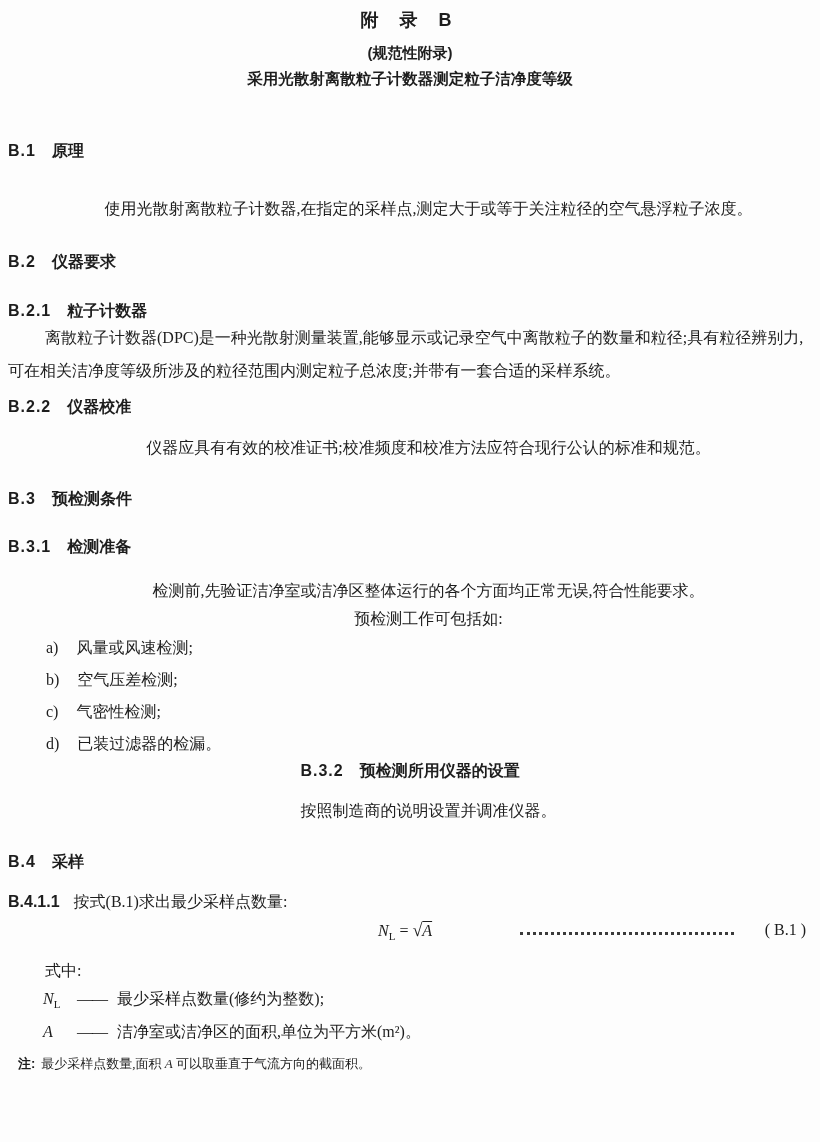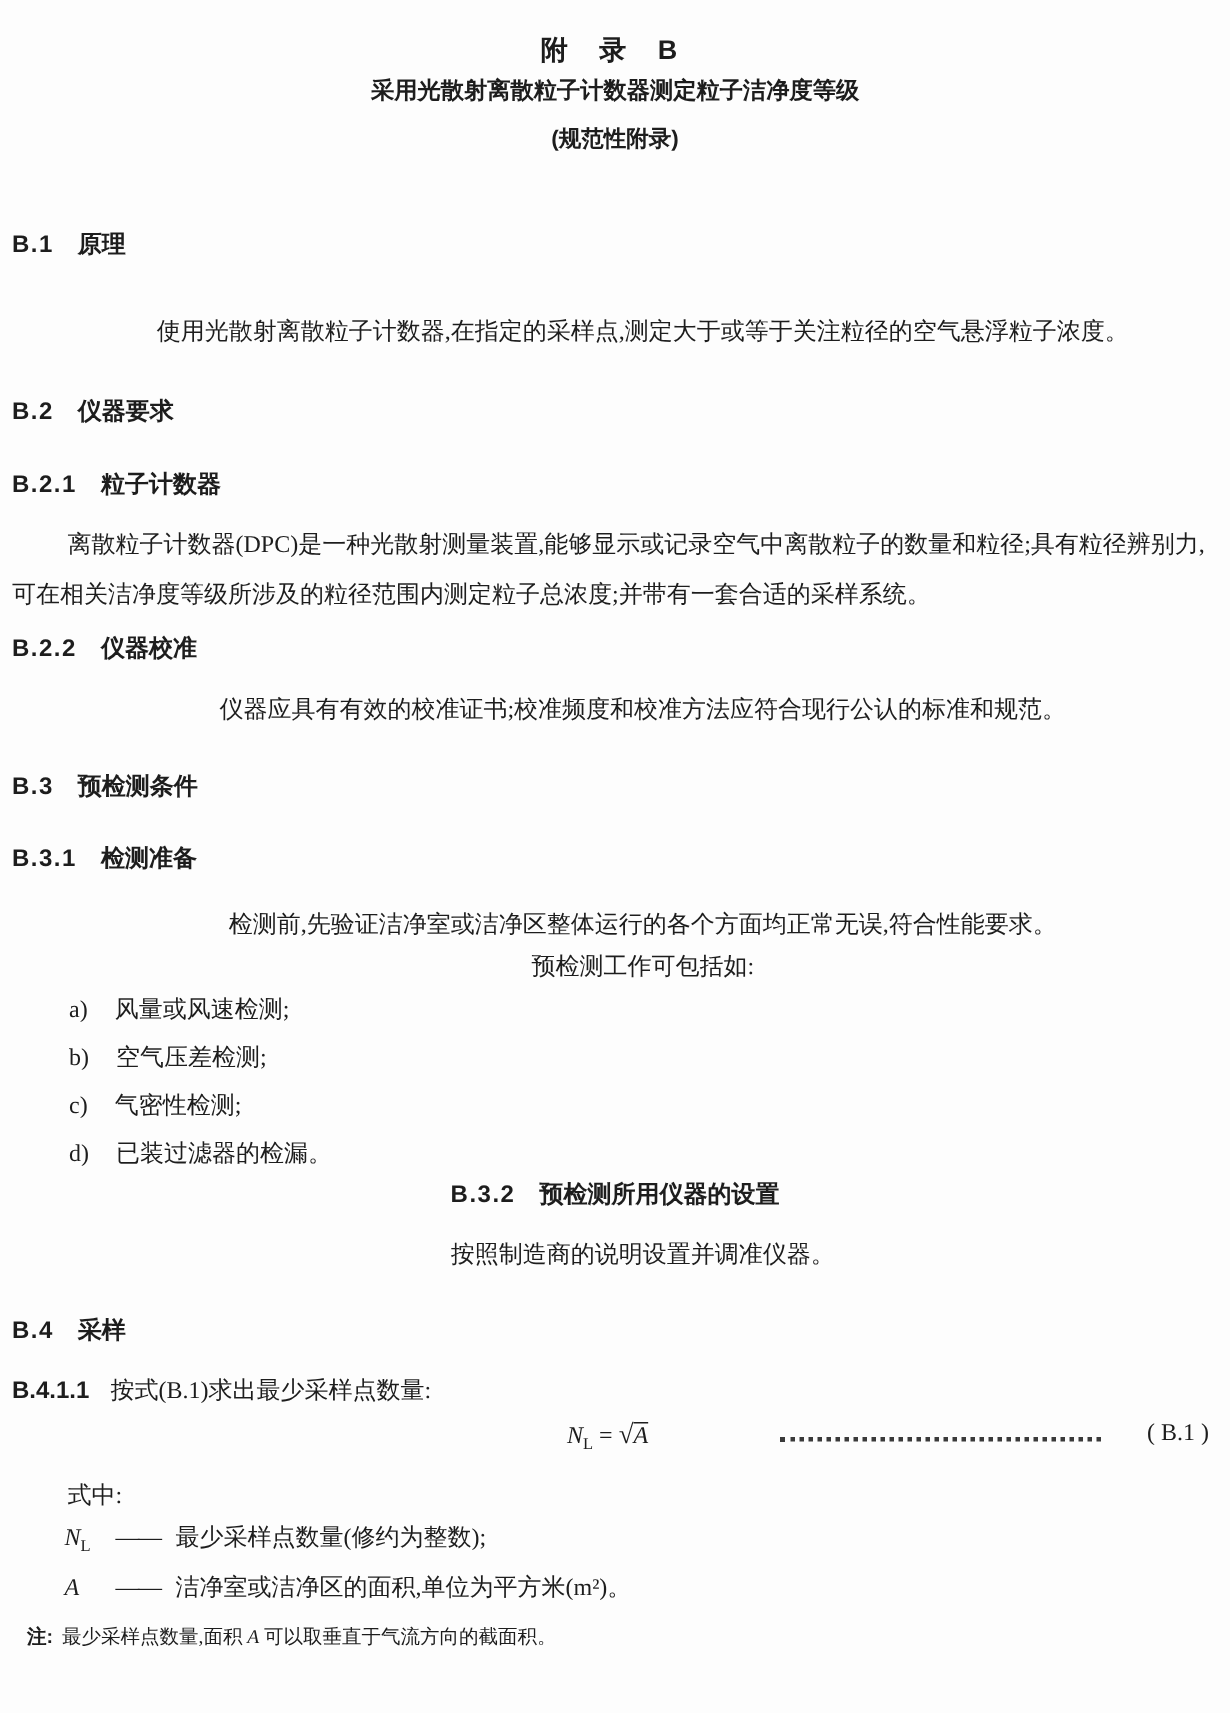--- a/index.html
+++ b/index.html
@@ -4,21 +4,21 @@
 <style>
   html, body { margin: 0; padding: 0; }
   body {
     width: 820px; height: 1142px;
     background: #fdfdfd;
     color: #1d1d1d;
     font-family: "Liberation Serif", "DejaVu Serif", serif;
     font-size: 16px;
     overflow: hidden;
   }
-  .page { padding: 22px 8px 0 8px; box-sizing: border-box; width: 820px; height: 1142px; }
+  .page { padding: 9px 8px 0 8px; box-sizing: border-box; width: 820px; height: 1142px; }
 
   .hd { font-family: "Liberation Sans", "DejaVu Sans", sans-serif; font-weight: bold; }
 
   .title-main   { text-align: center; font-size: 18px; letter-spacing: 8px; line-height: 22px; }
   .title-sub    { text-align: center; font-size: 15px; line-height: 19px; margin-top: 12px; }
   .title-third  { text-align: center; font-size: 15.5px; line-height: 20px; margin-top: 7px; }
 
   .h2, .h3 { font-size: 16px; line-height: 20px; }
   .h-num { display: inline-block; margin-right: 16px; letter-spacing: 1px; }
 
@@ -47,21 +47,21 @@
   .def-text { flex: 1 1 auto; }
 
   .note-row { margin-left: 10px; font-size: 13px; line-height: 16px; }
   .note-label { font-family: "Liberation Sans", "DejaVu Sans", sans-serif; font-weight: bold; margin-right: 6px; }
 
   
   .mt-b1h   { margin-top: 52px; }
   .mt-b1p   { margin-top: 38px; }
   .mt-b2h   { margin-top: 33px; }
   .mt-b21h  { margin-top: 29px; }
-  .mt-b21p  { margin-top: 13px; }
+  .mt-b21p  { }
   .mt-b22h  { margin-top: 10px; }
   .mt-b22p  { margin-top: 21px; }
   .mt-b3h   { margin-top: 31px; }
   .mt-b31h  { margin-top: 28px; }
   .mt-b31p1 { margin-top: 24px; }
   .mt-b31p2 { margin-top: 8px; }
   .mt-li1   { margin-top: 9px; }
   .mt-li    { margin-top: 12px; }
   .mt-b32h  { margin-top: 7px; text-align: center; }
   .mt-b32p  { margin-top: 20px; }
@@ -72,22 +72,22 @@
   .mt-where { margin-top: 14px; }
   .mt-def   { margin-top: 8px; }
   .mt-note  { margin-top: 8px; }
 </style>
 </head>
 <body>
 
 <div class="page">
 
   <div class="hd title-main">附 录 B</div>
+  <div class="hd title-sub">(规范性附录)</div>
   <div class="hd title-third">采用光散射离散粒子计数器测定粒子洁净度等级</div>
-  <div class="hd title-sub">(规范性附录)</div>
 
   <div class="hd h2 mt-b1h">
     <span class="h-num">B.1</span><span>原理</span>
   </div>
   <p class="para mt-b1p">使用光散射离散粒子计数器,在指定的采样点,测定大于或等于关注粒径的空气悬浮粒子浓度。</p>
 
   <div class="hd h2 mt-b2h">
     <span class="h-num">B.2</span><span>仪器要求</span>
   </div>
 

